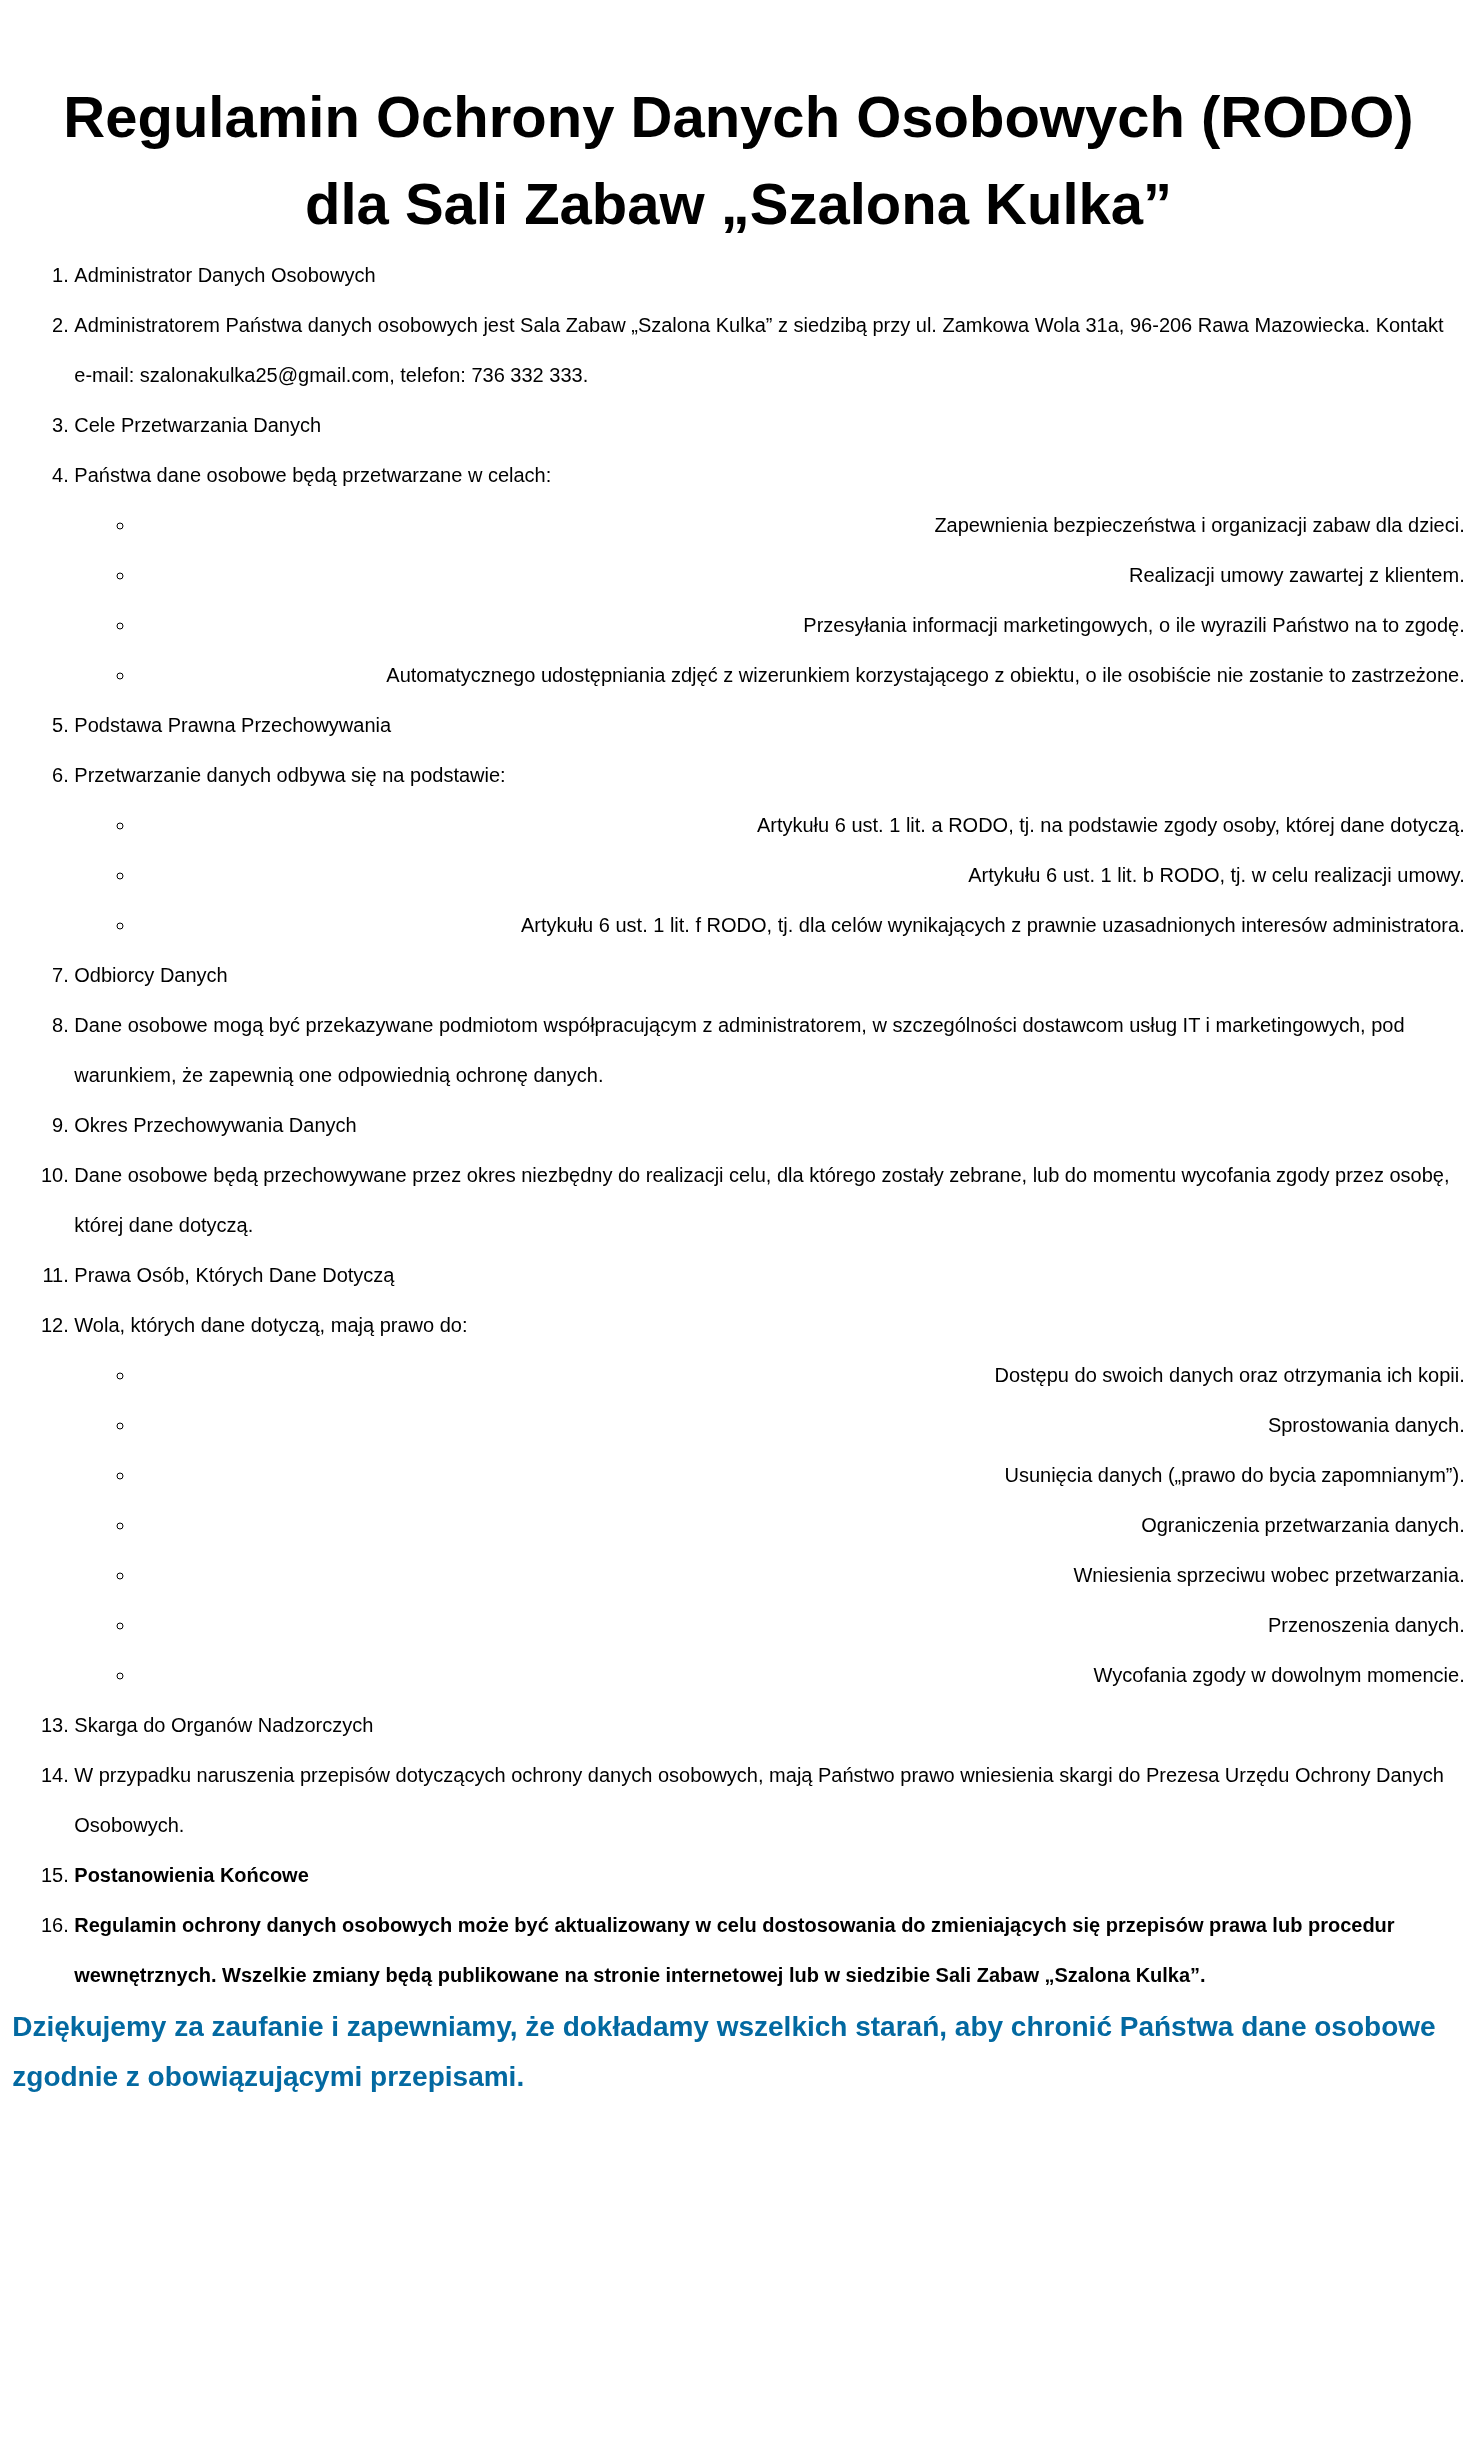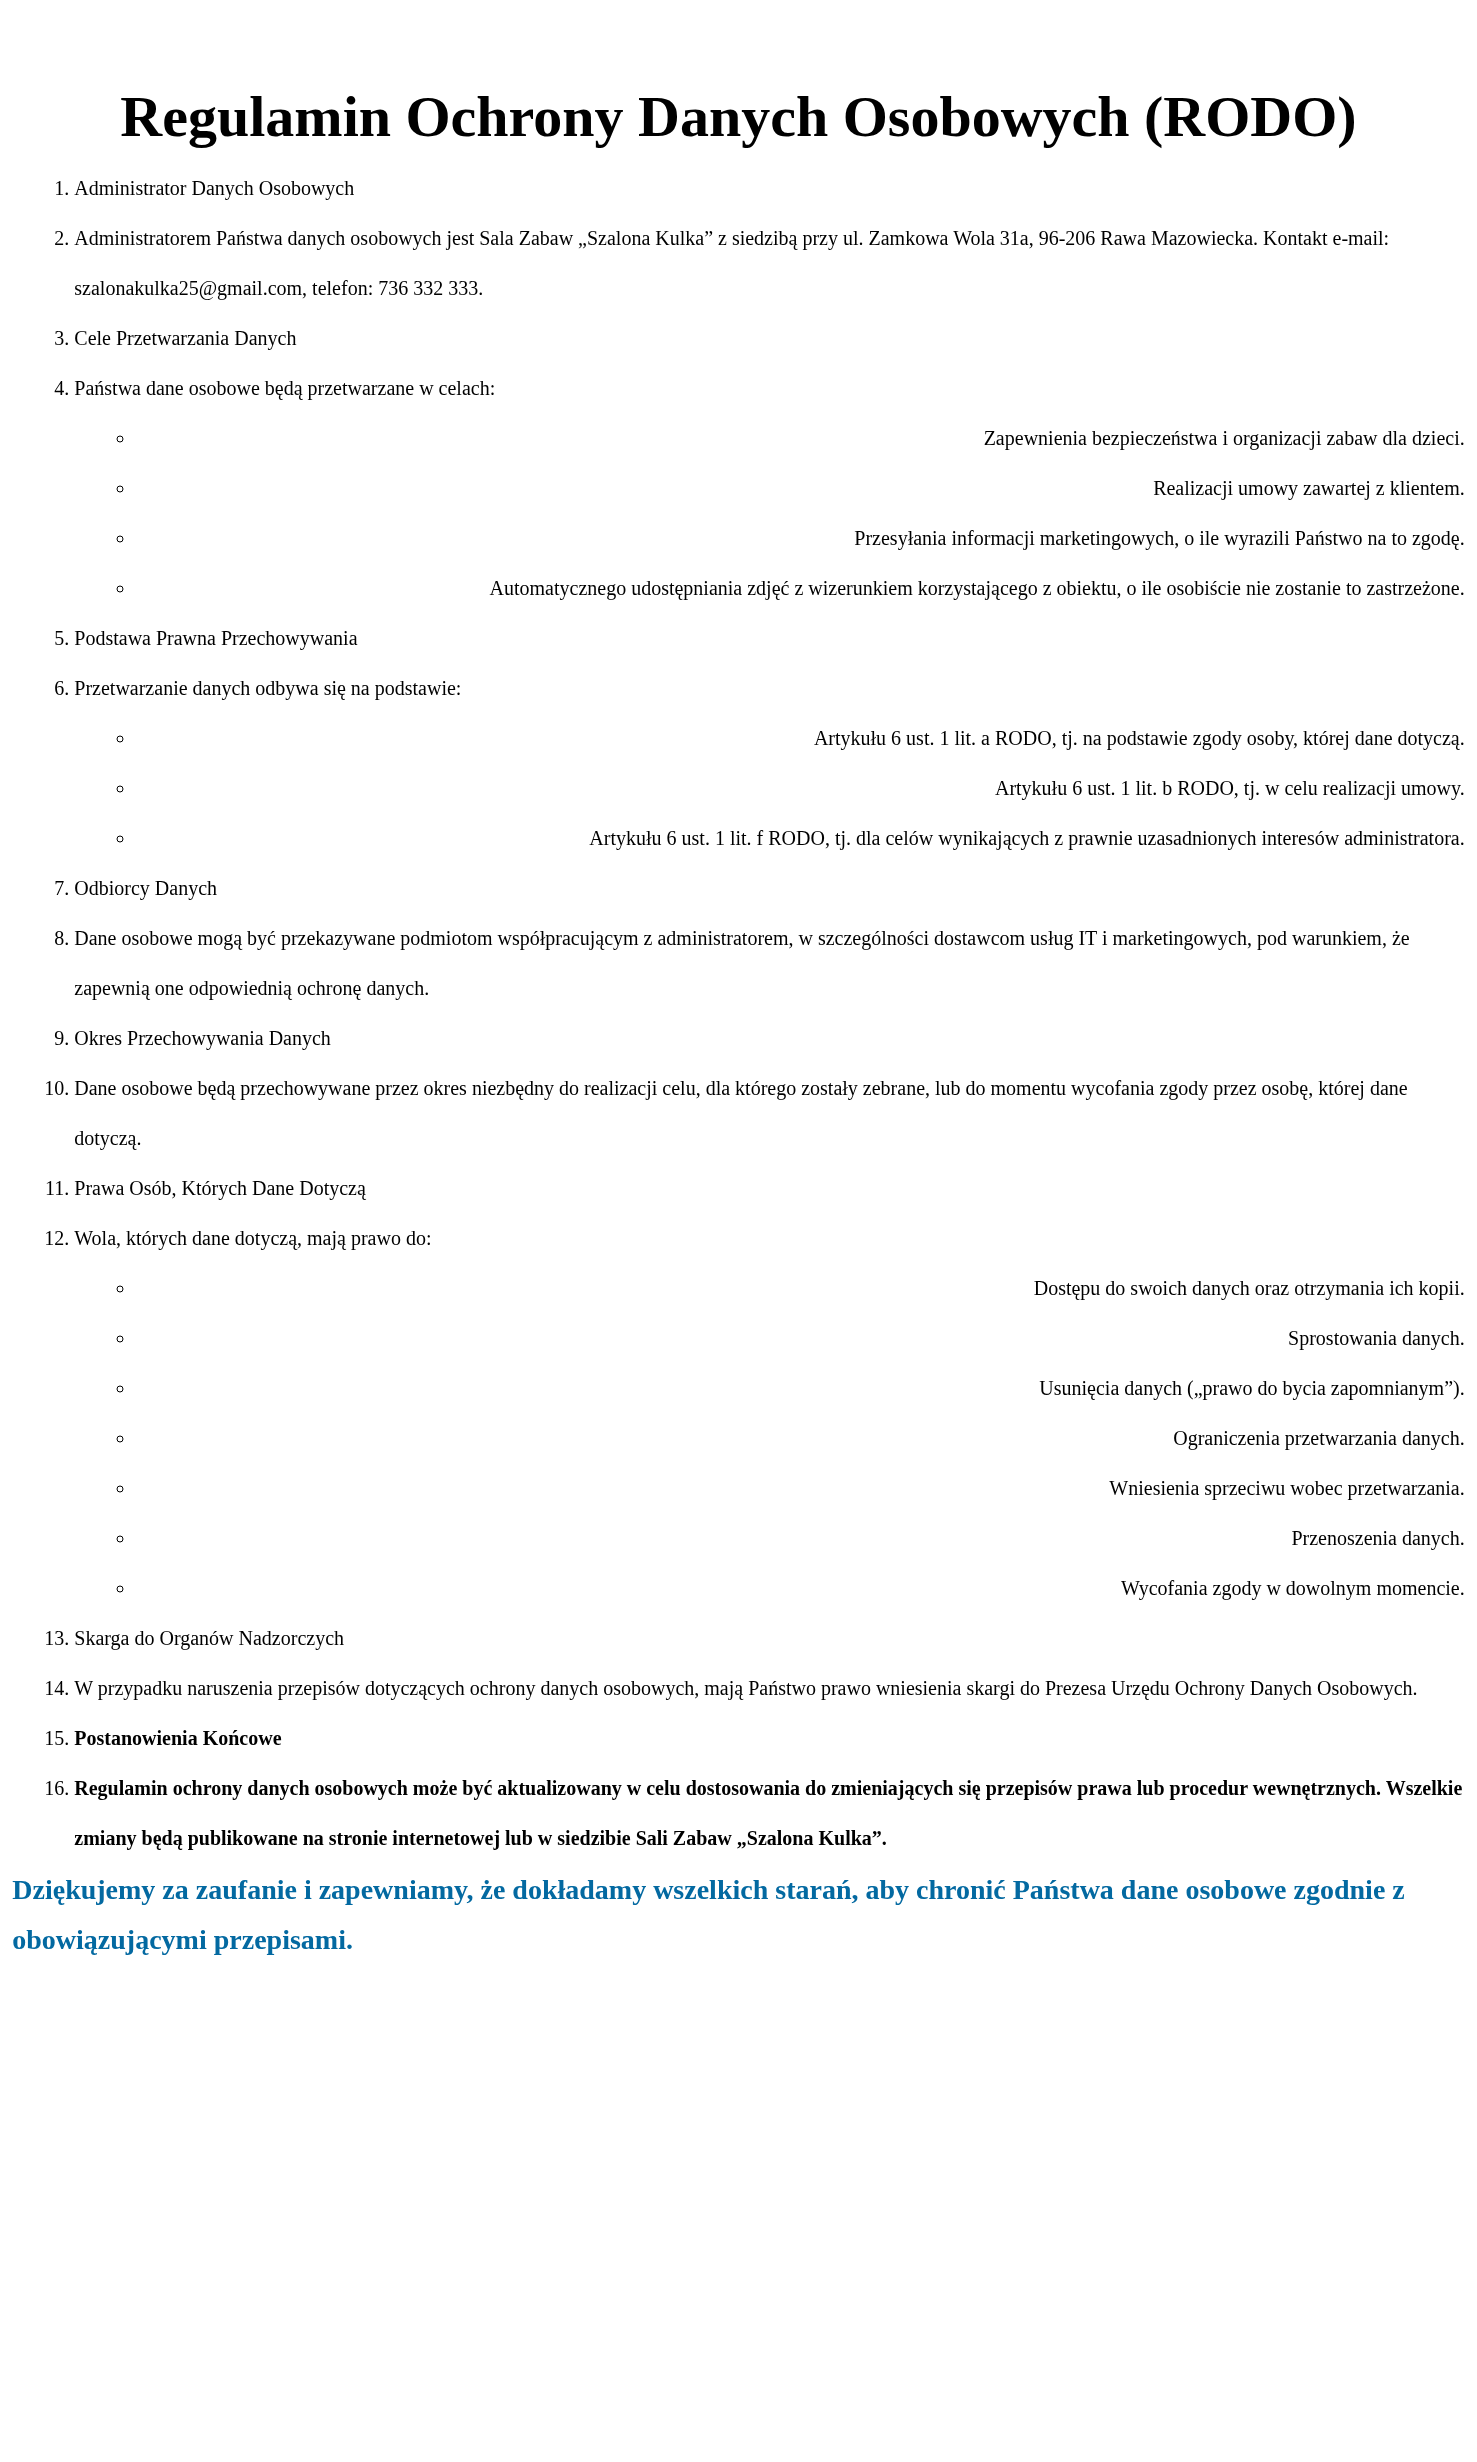--- a/index.html
+++ b/index.html
@@ -7,21 +7,21 @@
     padding: 0;
     background: #ffffff;
   }
   .page {
     box-sizing: border-box;
     width: 1477px;
     height: 2142px;
     overflow: hidden;
     background: #ffffff;
     color: #000000;
-    font-family: Liberation Serif, serif;
+    font-family: Liberation Sans, sans-serif;
     padding: 73px 12.3px 15.4px 12.3px;
   }
   h1.doc-title {
     margin: 0 0 3.1px 0;
     font-size: 58px;
     line-height: 87px;
     font-weight: 700;
     text-align: center;
     color: #000000;
   }
@@ -55,20 +55,21 @@
     color: #0369a1;
   }
 </style>
 </head>
 <body>
 
 <div class="page">
 
   <h1 class="doc-title">
     <span>Regulamin Ochrony Danych Osobowych (RODO)</span><br>
+    <span>dla Sali Zabaw „Szalona Kulka”</span>
   </h1>
 
   <ol class="main-list" id="main-list">
       <li><span class="li-text">Administrator Danych Osobowych</span></li>
       <li><span class="li-text">Administratorem Państwa danych osobowych jest Sala Zabaw „Szalona Kulka” z siedzibą przy ul. Zamkowa Wola 31a, 96-206 Rawa Mazowiecka. Kontakt e-mail: szalonakulka25@gmail.com, telefon: 736 332 333.</span></li>
       <li><span class="li-text">Cele Przetwarzania Danych</span></li>
       <li><span class="li-text">Państwa dane osobowe będą przetwarzane w celach:</span><ul class="sub-list">
           <li>Zapewnienia bezpieczeństwa i organizacji zabaw dla dzieci.</li>
           <li>Realizacji umowy zawartej z klientem.</li>
           <li>Przesyłania informacji marketingowych, o ile wyrazili Państwo na to zgodę.</li>

